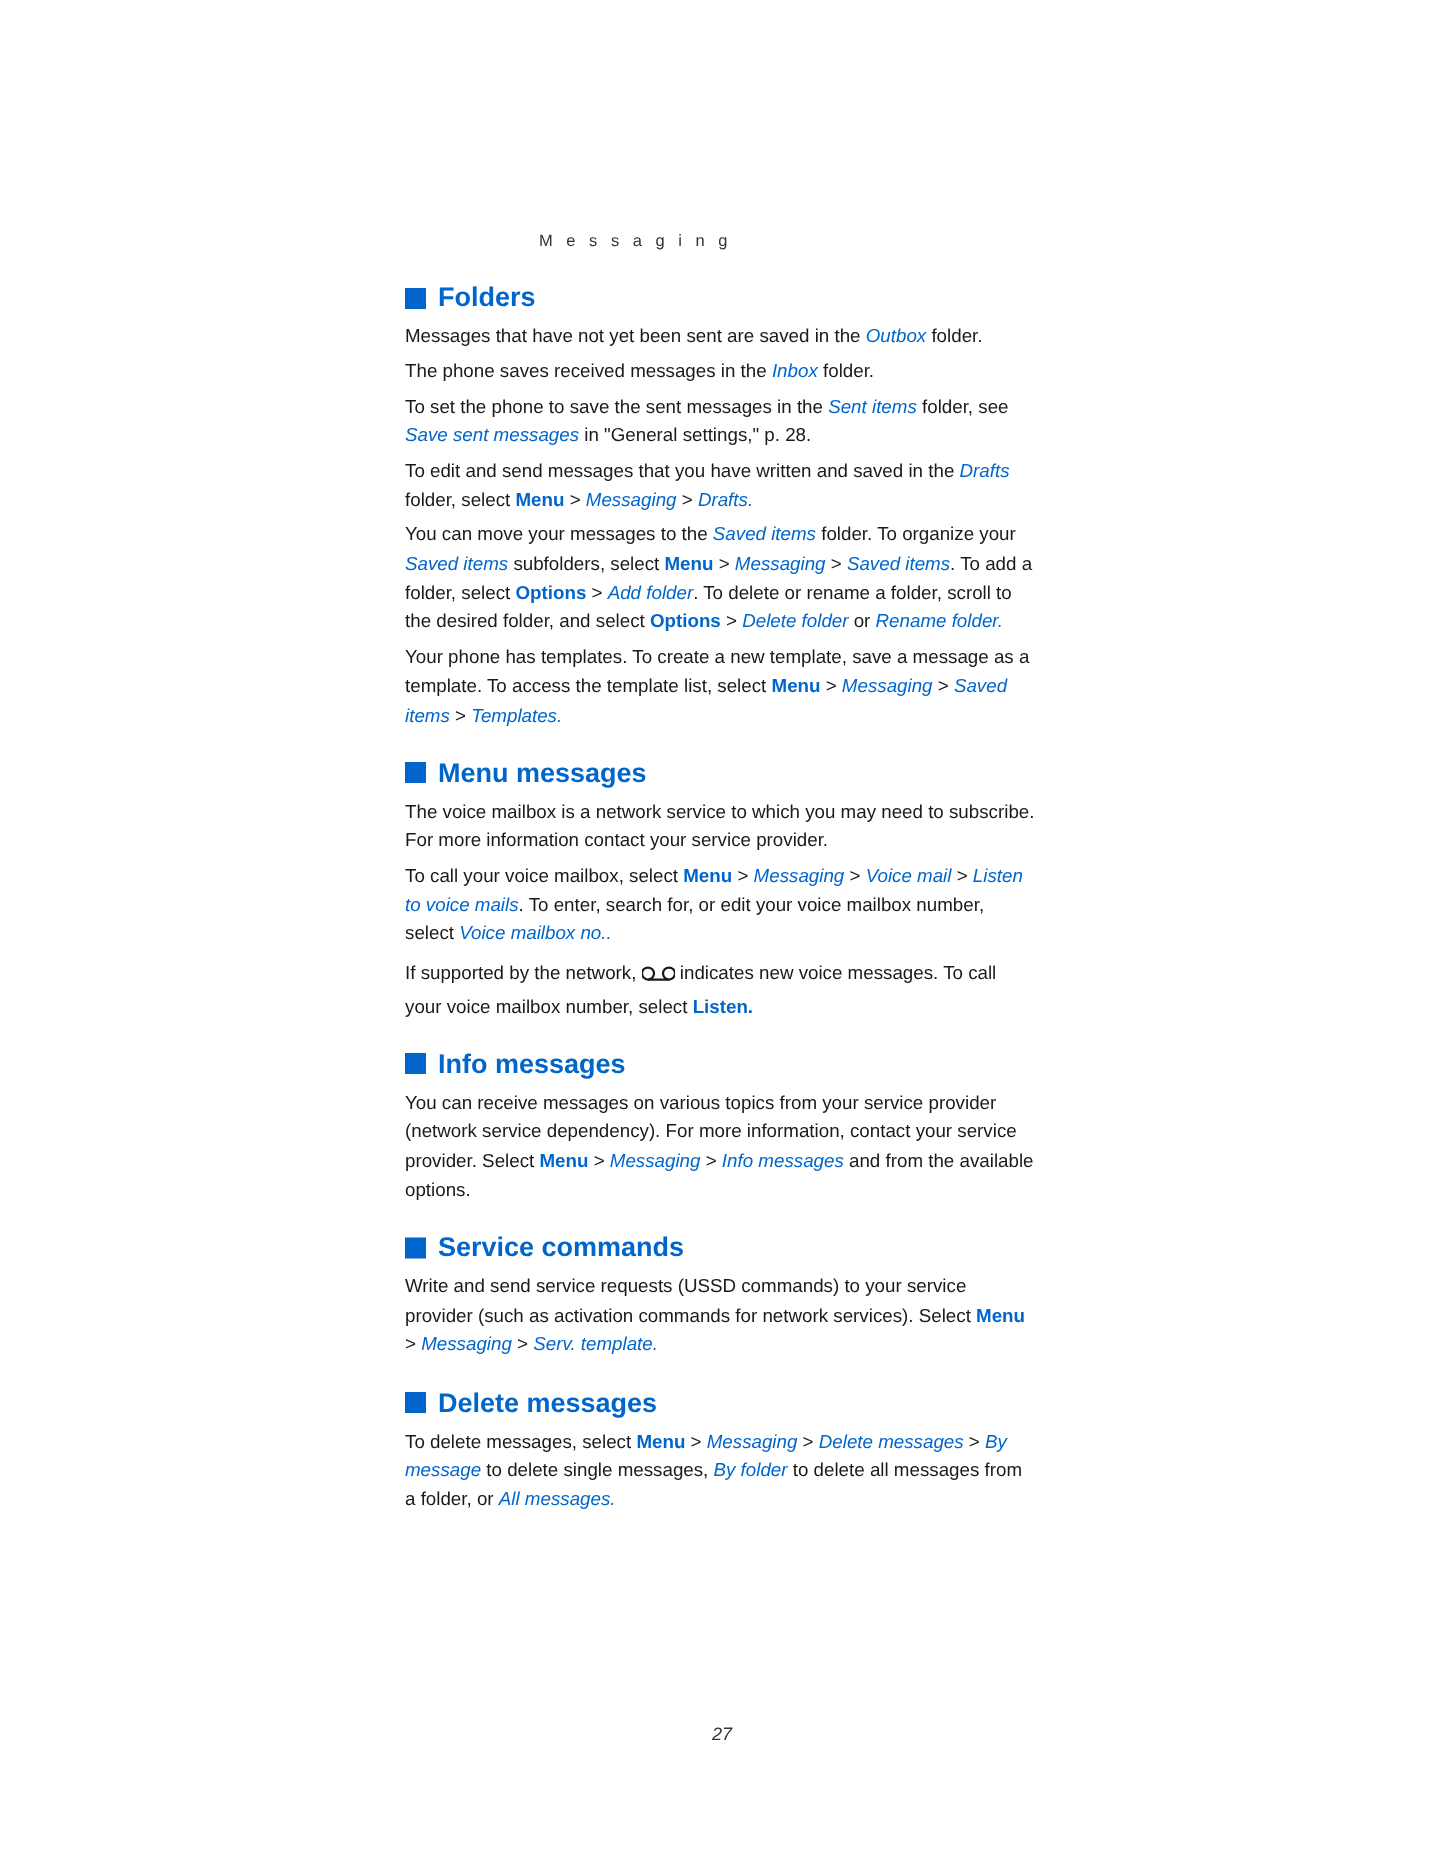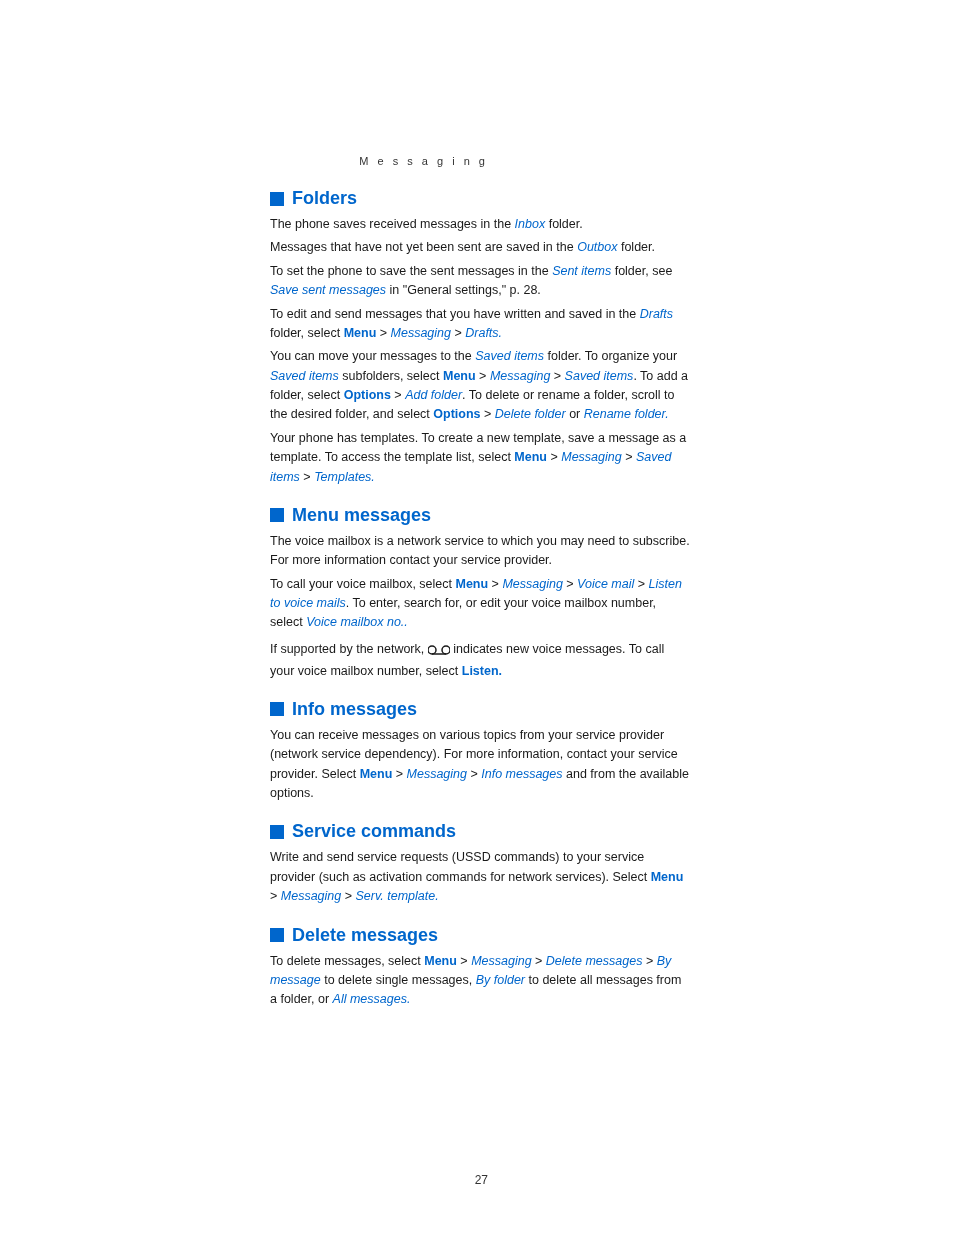--- a/index.html
+++ b/index.html
@@ -59,24 +59,25 @@
       color: #1a1a1a;
       margin-bottom: 4px;
     }
     a, .link {
       color: #0066cc;
       text-decoration: none;
       font-style: italic;
     }
     .page-number {
       position: absolute;
-      bottom: 48px;
+      bottom: 72px;
       right: 270px;
       font-size: 12px;
       color: #333;
+      font-style: italic;
     }
     .voice-icon {
       font-size: 16px;
       vertical-align: middle;
     }
   </style>
 </head>
 <body>
 
 <div class="page">
@@ -84,22 +85,22 @@
     <span>M e s s a g i n g</span>
   </div>
 
   <div class="content">
 
   <div class="section">
         <div class="section-title">
           <span class="section-icon"></span>
           <span class="section-title-text">Folders</span>
         </div>
+        <p class="body-text"><span>Messages that have not yet been sent are saved in the </span><a href="#" style="font-style: italic;">Outbox</a><span> folder.</span></p>
         <p class="body-text"><span>The phone saves received messages in the </span><a href="#" style="font-style: italic;">Inbox</a><span> folder.</span></p>
-        <p class="body-text"><span>Messages that have not yet been sent are saved in the </span><a href="#" style="font-style: italic;">Outbox</a><span> folder.</span></p>
         <p class="body-text"><span>To set the phone to save the sent messages in the </span><a href="#" style="font-style: italic;">Sent items</a><span> folder, see </span><a href="#" style="font-style: italic;">Save sent messages</a><span> in "General settings," p. 28.</span></p>
         <p class="body-text"><span>To edit and send messages that you have written and saved in the </span><a href="#" style="font-style: italic;">Drafts</a><span> folder, select </span><a href="#" style="font-weight: bold; font-style: normal;">Menu</a><span> &gt; </span><a href="#" style="font-style: italic;">Messaging</a><span> &gt; </span><a href="#" style="font-style: italic;">Drafts.</a></p>
         <p class="body-text"><span>You can move your messages to the </span><a href="#" style="font-style: italic;">Saved items</a><span> folder. To organize your </span><a href="#" style="font-style: italic;">Saved items</a><span> subfolders, select </span><a href="#" style="font-weight: bold; font-style: normal;">Menu</a><span> &gt; </span><a href="#" style="font-style: italic;">Messaging</a><span> &gt; </span><a href="#" style="font-style: italic;">Saved items</a><span>. To add a folder, select </span><a href="#" style="font-weight: bold; font-style: normal;">Options</a><span> &gt; </span><a href="#" style="font-style: italic;">Add folder</a><span>. To delete or rename a folder, scroll to the desired folder, and select </span><a href="#" style="font-weight: bold; font-style: normal;">Options</a><span> &gt; </span><a href="#" style="font-style: italic;">Delete folder</a><span> or </span><a href="#" style="font-style: italic;">Rename folder.</a></p>
         <p class="body-text"><span>Your phone has templates. To create a new template, save a message as a template. To access the template list, select </span><a href="#" style="font-weight: bold; font-style: normal;">Menu</a><span> &gt; </span><a href="#" style="font-style: italic;">Messaging</a><span> &gt; </span><a href="#" style="font-style: italic;">Saved items</a><span> &gt; </span><a href="#" style="font-style: italic;">Templates.</a></p>
       </div>
       <div class="section">
         <div class="section-title">
           <span class="section-icon"></span>
           <span class="section-title-text">Menu messages</span>
         </div>

